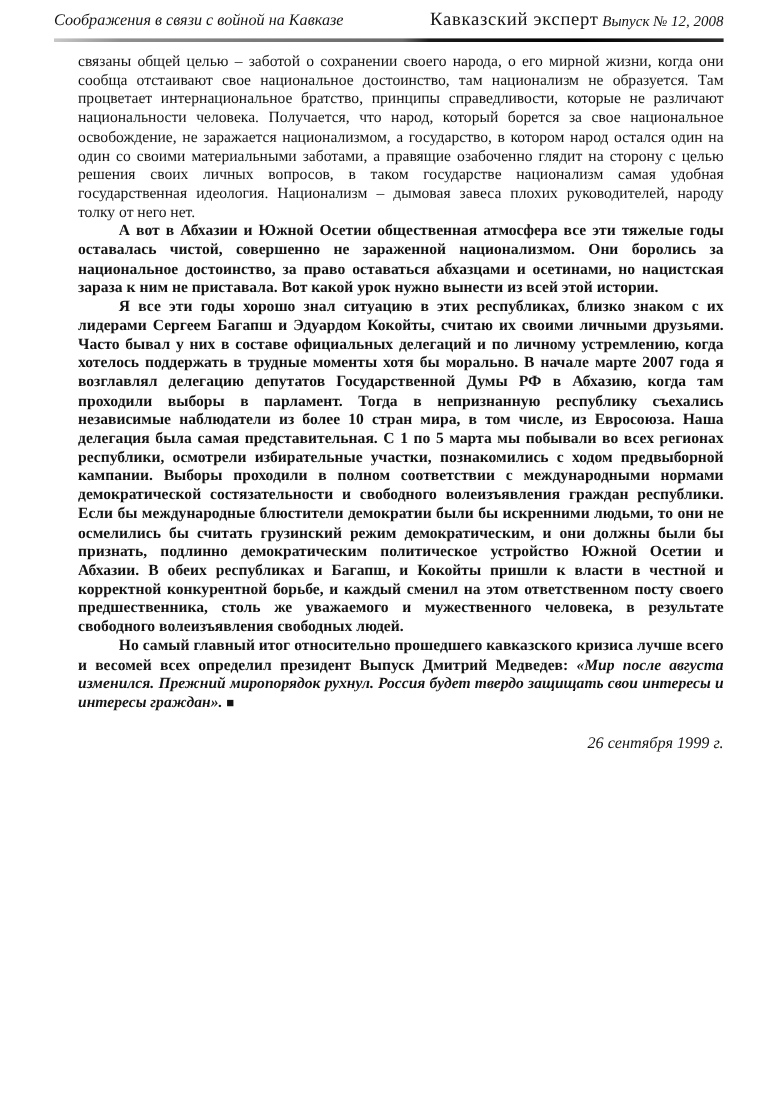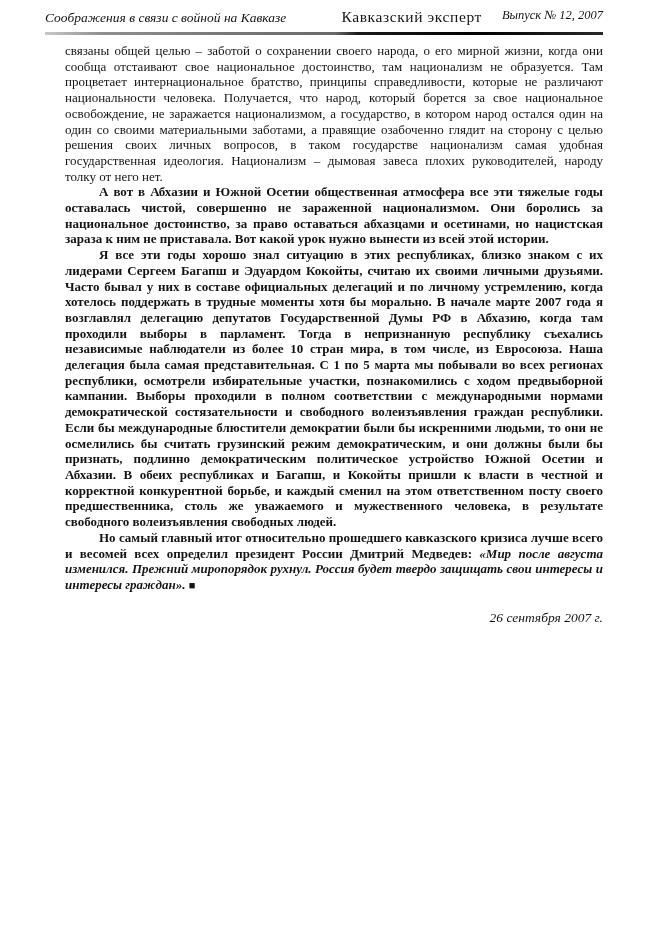--- a/index.html
+++ b/index.html
@@ -29,22 +29,22 @@
     justify-content: space-between;
     align-items: baseline;
     white-space: nowrap;
   }
   .header-left {
     font-style: italic;
     font-size: 13.5px;
   }
   .header-right {
     display: flex;
-    align-items: flex-start;
-    gap: 20px;
+    align-items: flex-end;
+    gap: 3px;
   }
   .journal-name {
     font-size: 15.5px;
     letter-spacing: 0.6px;
   }
   .journal-issue {
     font-style: italic;
     font-size: 12.5px;
   }
   .header-rule {
@@ -107,35 +107,35 @@
 <body>
 
 <div class="page">
 
   <div class="margins">
 
     <div class="header-row">
       <span class="header-left">Соображения в связи с войной на Кавказе</span>
       <span class="header-right">
         <span class="journal-name">Кавказский эксперт</span>
-        <span class="journal-issue">Выпуск № 12, 2007</span>
+        <span class="journal-issue">Выпуск № 12, 2008</span>
       </span>
     </div>
 
     <div class="header-rule"></div>
 
     <div class="body-text">
       <p>связаны общей целью – заботой о сохранении своего народа, о его мирной жизни, когда они сообща отстаивают свое национальное достоинство, там национализм не образуется. Там процветает интернациональное братство, принципы справедливости, которые не различают национальности человека. Получается, что народ, который борется за свое национальное освобождение, не заражается национализмом, а государство, в котором народ остался один на один со своими материальными заботами, а правящие озабоченно глядит на сторону с целью решения своих личных вопросов, в таком государстве национализм самая удобная государственная идеология. Национализм – дымовая завеса плохих руководителей, народу толку от него нет.</p>
       <p class="para-indent">А вот в Абхазии и Южной Осетии общественная атмосфера все эти тяжелые годы оставалась чистой, совершенно не зараженной национализмом. Они боролись за национальное достоинство, за право оставаться абхазцами и осетинами, но нацистская зараза к ним не приставала. Вот какой урок нужно вынести из всей этой истории.</p>
       <p class="para-indent">Я все эти годы хорошо знал ситуацию в этих республиках, близко знаком с их лидерами Сергеем Багапш и Эдуардом Кокойты, считаю их своими личными друзьями. Часто бывал у них в составе официальных делегаций и по личному устремлению, когда хотелось поддержать в трудные моменты хотя бы морально. В начале марте 2007 года я возглавлял делегацию депутатов Государственной Думы РФ в Абхазию, когда там проходили выборы в парламент. Тогда в непризнанную республику съехались независимые наблюдатели из более 10 стран мира, в том числе, из Евросоюза. Наша делегация была самая представительная. С 1 по 5 марта мы побывали во всех регионах республики, осмотрели избирательные участки, познакомились с ходом предвыборной кампании. Выборы проходили в полном соответствии с международными нормами демократической состязательности и свободного волеизъявления граждан республики. Если бы международные блюстители демократии были бы искренними людьми, то они не осмелились бы считать грузинский режим демократическим, и они должны были бы признать, подлинно демократическим политическое устройство Южной Осетии и Абхазии. В обеих республиках и Багапш, и Кокойты пришли к власти в честной и корректной конкурентной борьбе, и каждый сменил на этом ответственном посту своего предшественника, столь же уважаемого и мужественного человека, в результате свободного волеизъявления свободных людей.</p>
       <p class="para-indent">
-        <span>Но самый главный итог относительно прошедшего кавказского кризиса лучше всего и весомей всех определил президент России Дмитрий Медведев: </span><span class="quote-italic">«Мир после августа изменился. Прежний миропорядок рухнул. Россия будет твердо защищать свои интересы и интересы граждан».</span>
+        <span>Но самый главный итог относительно прошедшего кавказского кризиса лучше всего и весомей всех определил президент Выпуск Дмитрий Медведев: </span><span class="quote-italic">«Мир после августа изменился. Прежний миропорядок рухнул. Россия будет твердо защищать свои интересы и интересы граждан».</span>
         <span class="end-mark">■</span>
       </p>
-      <p class="dateline">26 сентября 2007 г.</p>
+      <p class="dateline">26 сентября 1999 г.</p>
     </div>
 
   </div>
 
   <div class="footer">
     <div class="footer-rule"></div>
     <div class="page-number">8</div>
   </div>
 
 </div>

